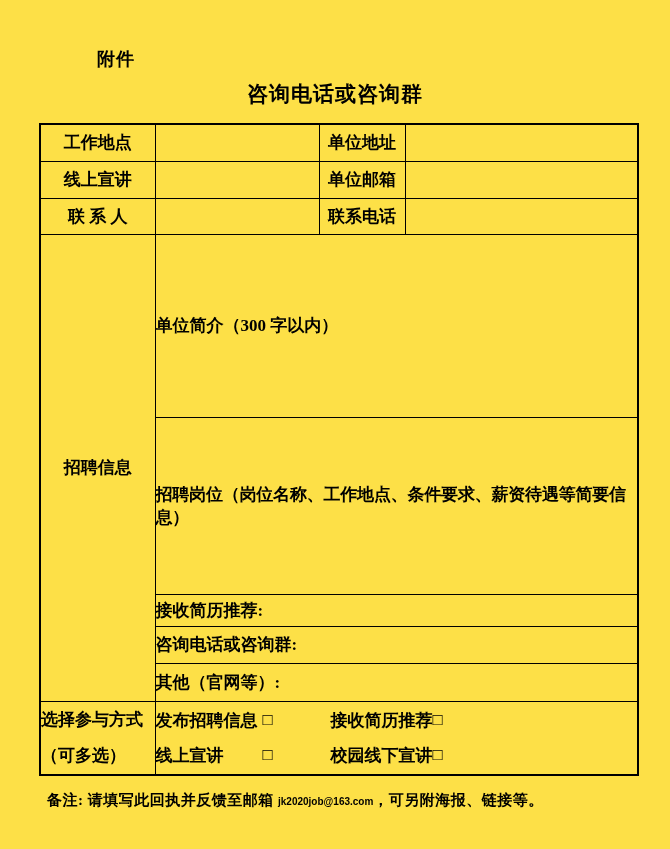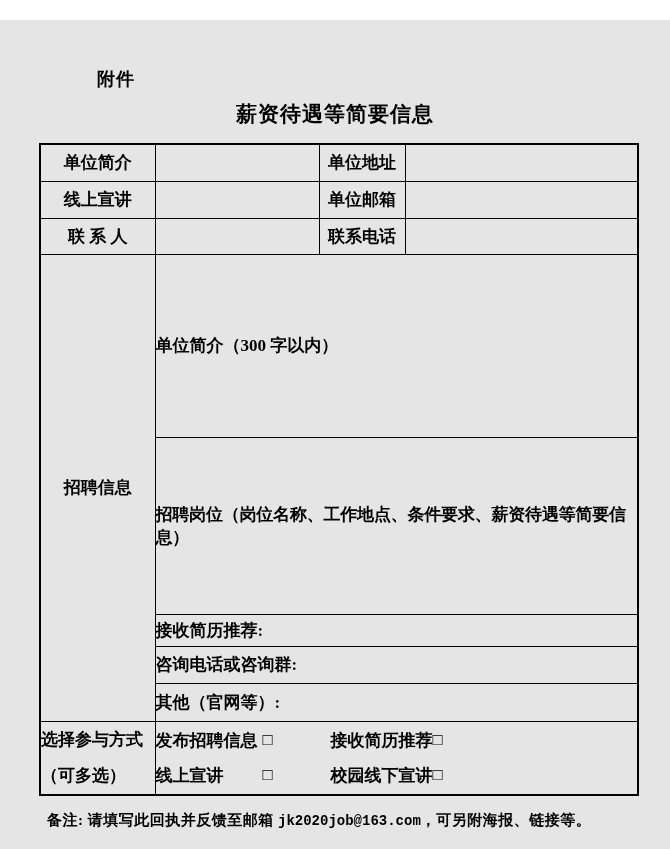--- a/index.html
+++ b/index.html
@@ -4,21 +4,21 @@
 <style>
   html,body { margin:0; padding:0; }
   body {
     width:670px; height:849px;
     background:#ffffff;
     color:#000;
     font-family:"Liberation Serif", serif;
     position:relative;
     overflow:hidden;
   }
-  .page { position:absolute; inset:0; background:#e5e5e5;margin-top:20px; }
+  .page { position:absolute; inset:0; background:#fde047; }
 
   .attachment {
     position:absolute; left:97px; top:47px;
     font-size:18px; font-weight:bold;
     font-family:"Liberation Sans", sans-serif;
     letter-spacing:1px;
   }
   .doc-title {
     position:absolute; top:80px; left:0; width:670px;
     text-align:center;
@@ -59,45 +59,45 @@
   .opt-box2   { display:inline-block; }
   .cbox { font-size:17px; font-weight:normal; }
 
   .footer-note {
     position:absolute; left:47px; top:791px;
     font-size:15px; font-weight:bold;
     letter-spacing:0.5px;
     white-space:nowrap;
   }
   .footer-note .email {
-    font-family:Liberation Mono, monospace;
-    font-size:14px; font-weight:bold;
+    font-family:Liberation Sans, sans-serif;
+    font-size:10px; font-weight:bold;
     letter-spacing:0;
   }
 </style>
 </head>
 <body>
 
 <div class="page">
 
   <div class="attachment">附件</div>
 
-  <div class="doc-title">薪资待遇等简要信息</div>
+  <div class="doc-title">咨询电话或咨询群</div>
 
   <table class="form">
     <colgroup>
       <col style="width:115px">
         <col style="width:164px">
         <col style="width:86px">
         <col style="width:233px">
     </colgroup>
 
     <tbody>
         <tr style="height:37px">
-      <td class="lab">单位简介</td>
+      <td class="lab">工作地点</td>
       <td class="fill"></td>
       <td class="lab">单位地址</td>
       <td class="fill"></td>
     </tr>
 
     <tr style="height:37px">
       <td class="lab">线上宣讲</td>
       <td class="fill"></td>
       <td class="lab">单位邮箱</td>
       <td class="fill"></td>

